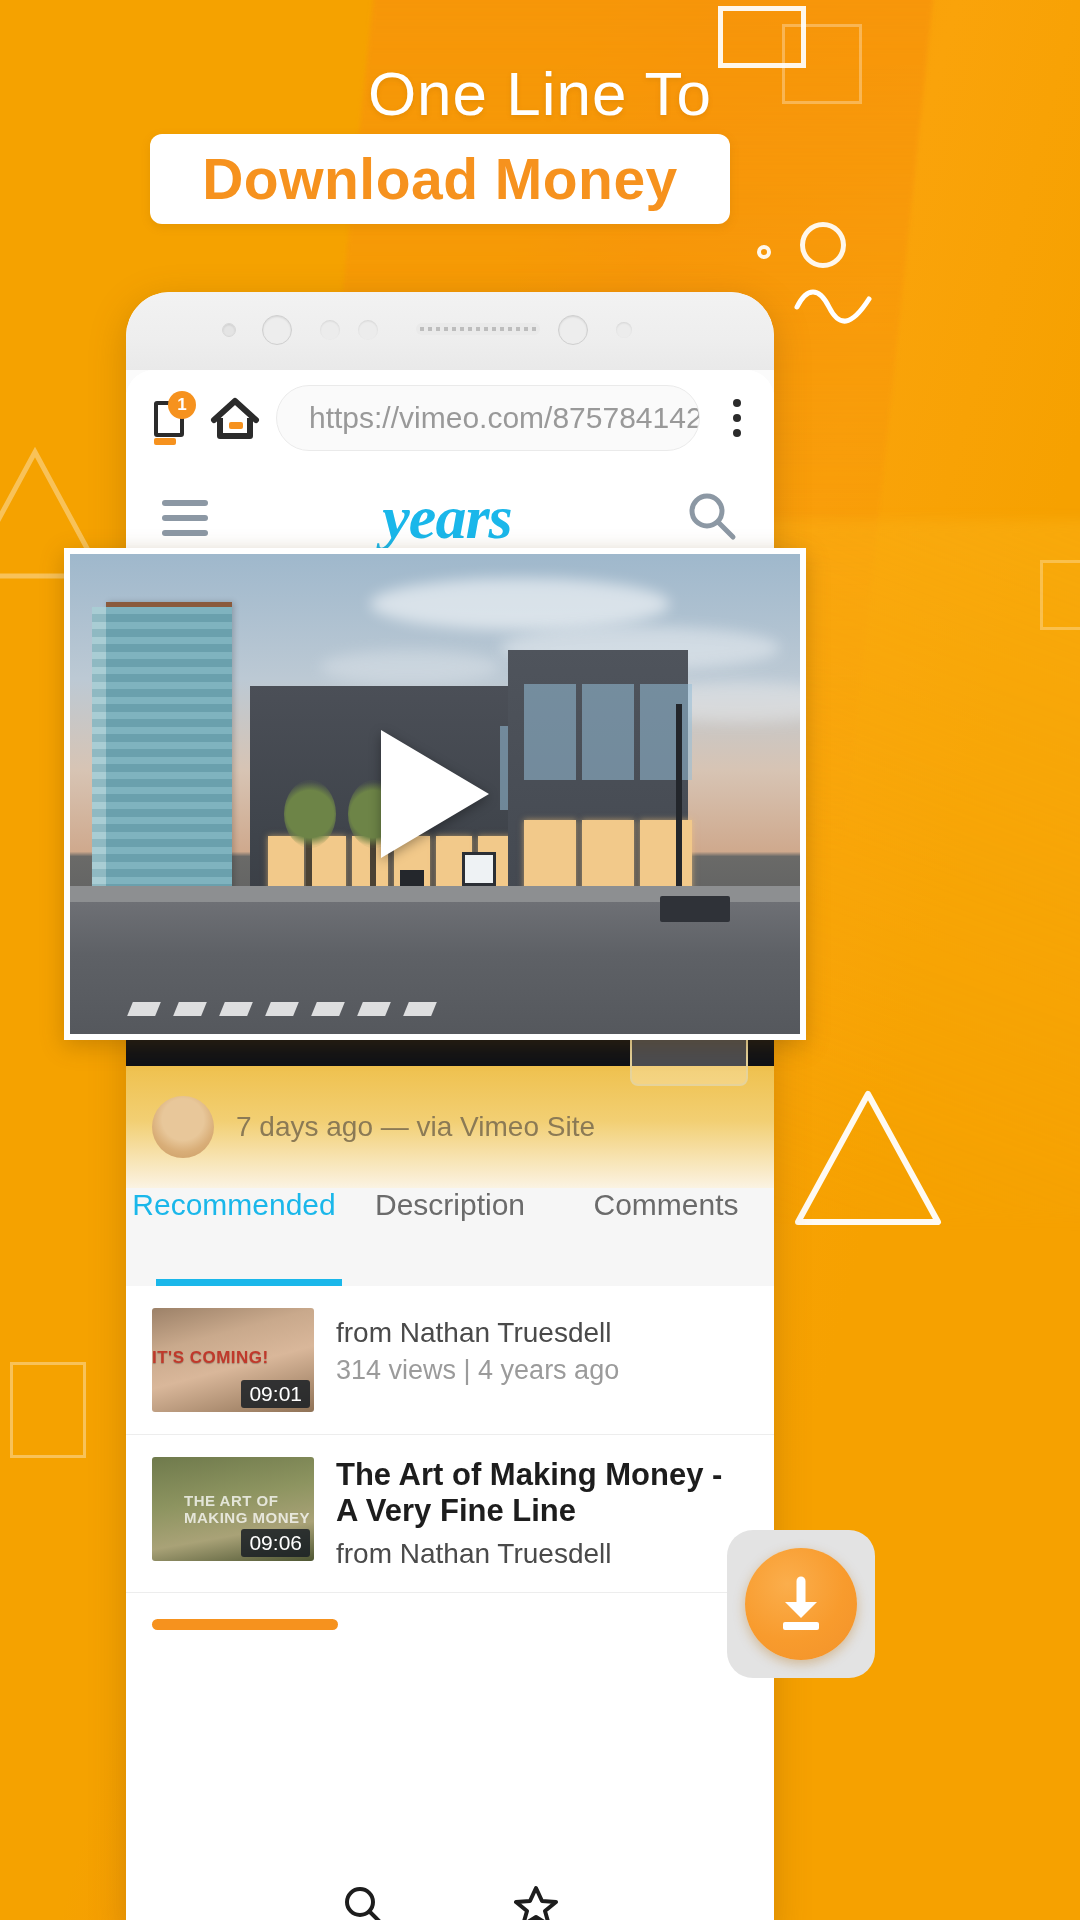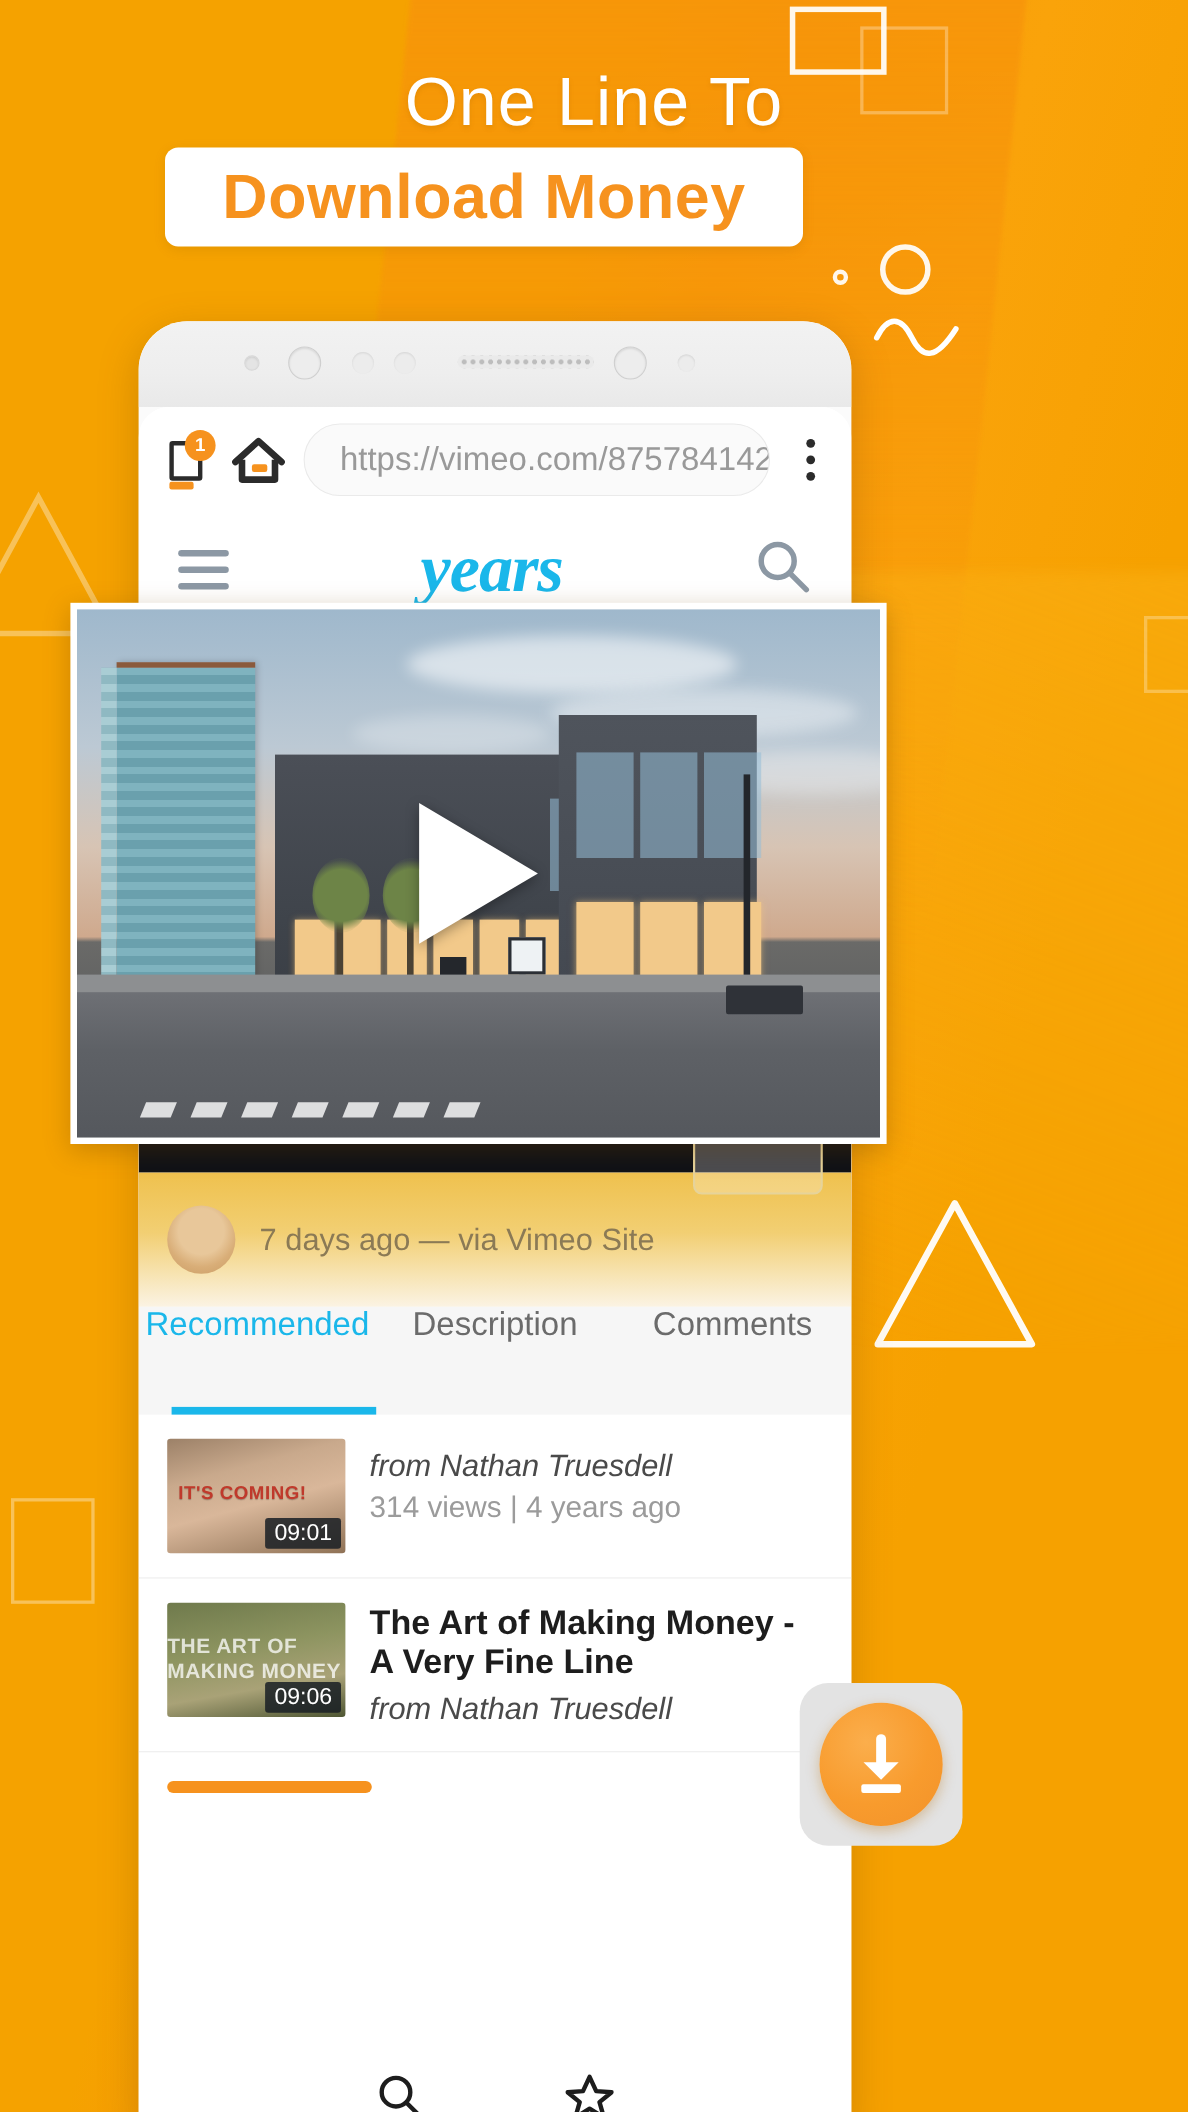--- a/index.html
+++ b/index.html
@@ -158,26 +158,26 @@
   .vlist { background:#fff; }
   .vrow { display:flex; gap:22px; padding:22px 26px; border-bottom:1px solid #ededed; }
   .thumb { width:162px; height:104px; border-radius:3px; position:relative; flex:none; overflow:hidden;}
   .thumb .dur {
     position:absolute; right:4px; bottom:4px; background:rgba(25,30,36,.85);
     color:#fff; font-size:21px; padding:2px 8px; border-radius:3px; font-weight:500;
   }
   .thumb .ovl { position:absolute; inset:0; display:flex; align-items:center; justify-content:center;
     font-size:17px; font-weight:bold; letter-spacing:.5px; }
   .t1 { background:linear-gradient(165deg,#9c8168 0%, #c9a98c 30%, #d9b79a 55%, #8f7256 100%); }
-  .t1 .ovl { color:#c0392b; text-shadow:0 1px 1px rgba(0,0,0,.25); align-items:flex-start; padding-top:40px; justify-content:flex-start; padding-left:10px;}
+  .t1 .ovl { color:#c0392b; text-shadow:0 1px 1px rgba(0,0,0,.25); align-items:flex-start; padding-top:40px; justify-content:flex-start; }
   .t2 { background:linear-gradient(170deg,#6f7a4c 0%, #8d9460 40%, #a9a277 70%, #4e5633 100%); }
-  .t2 .ovl { color:rgba(255,255,255,.75); font-size:19px; }
+  .t2 .ovl { color:rgba(255,255,255,.75); font-size:15px;margin-left:32px; }
   .vinfo { flex:1; min-width:0; }
   .vtitle { font-size:31px; font-weight:bold; color:#1d1d1d; line-height:1.16; }
-  .vfrom { font-size:28px; color:#4a4a4a; margin-top:9px;font-style:italic; }
+  .vfrom { font-size:28px; color:#4a4a4a; margin-top:9px; }
   .vstats { font-size:27px; color:#9b9b9b; margin-top:6px; }
 
   
   .progress { margin:26px 0 0 26px; width:186px; height:11px; border-radius:6px; background:#F6921E; }
 
   
   .bottomnav { position:absolute; left:0; right:0; bottom:0; height:72px;
     display:flex; align-items:flex-end; justify-content:center; gap:128px; padding-bottom:4px;}
   .bn-ico { width:44px; height:44px; }
 

